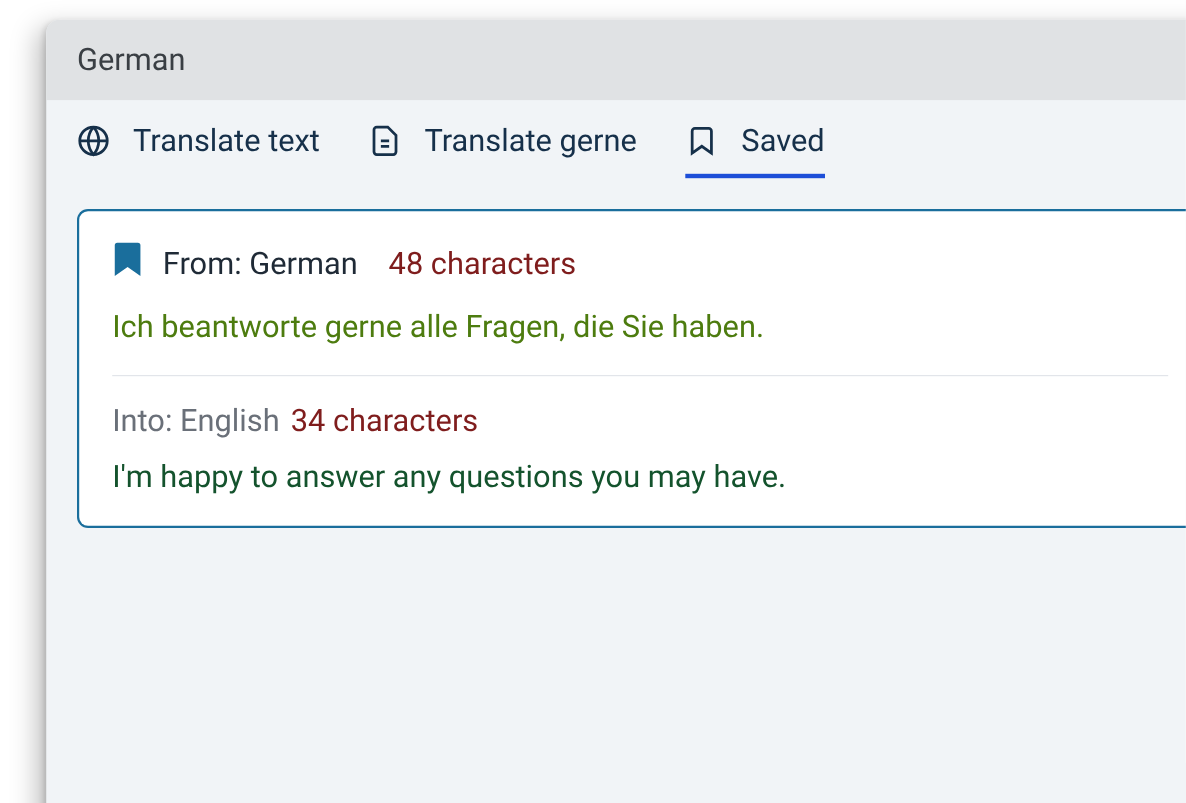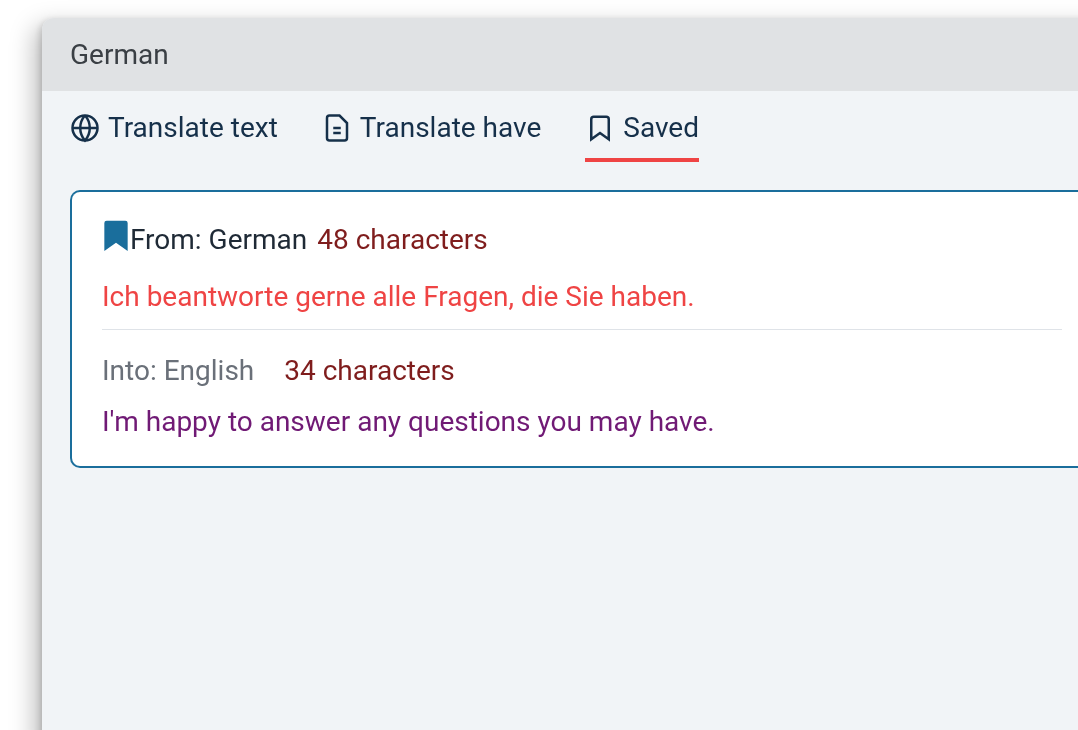--- a/index.html
+++ b/index.html
@@ -33,29 +33,29 @@
     }
     .tabbar {
       display: flex;
       align-items: center;
       gap: 44px;
       padding: 20px 28px 0 28px;
     }
     .tab {
       display: flex;
       align-items: center;
-      gap: 8px;
+      gap: 21px;
       font-size: 28px;
       color: #16304a;
       padding-bottom: 14px;
       cursor: pointer;
       border-bottom: 4px solid transparent;
     }
     .tab.active {
-      border-bottom: 4px solid #ef4444;
+      border-bottom: 4px solid #1d4ed8;
     }
     .tab-icon {
       width: 30px;
       height: 30px;
       display: flex;
       align-items: center;
       justify-content: center;
       color: #16304a;
     }
     .tab-icon svg {
@@ -69,58 +69,59 @@
       background: #ffffff;
       border: 2px solid #1a6e9c;
       border-radius: 10px 0 0 10px;
       border-right: none;
       padding: 28px 30px;
       width: 100%;
     }
     .card-header {
       display: flex;
       align-items: center;
+      gap: 18px;
       margin-bottom: 22px;
     }
     .bookmark-filled {
       width: 28px;
       height: 34px;
     }
     .from-label {
       font-size: 28px;
       color: #1f2a36;
     }
     .char-count {
       font-size: 28px;
       color: #7f1d1d;
       margin-left: 10px;
     }
     .source-text {
       font-size: 28px;
-      color: #ef4444;
-      margin-bottom: 16px;
+      color: #4d7c0f;
+      margin-bottom: 28px;
     }
     .divider {
       height: 1px;
       background: #dfe3e8;
       margin-bottom: 24px;
     }
     .into-row {
       display: flex;
       align-items: baseline;
-      gap: 20px;
+      gap: 0;
       margin-bottom: 18px;
     }
     .into-label {
       font-size: 28px;
       color: #6a7079;
     }
     .target-text {
       font-size: 28px;
-      color: #701a75;
+      color: #14532d;
     }
   </style>
 </head>
 <body>
 
 <div class="window">
   <div class="titlebar">
     <span>German</span>
   </div>
 
@@ -137,21 +138,21 @@
     </div>
 
     <div class="tab">
       <span class="tab-icon">
         <svg viewBox="0 0 24 24" fill="none" stroke="currentColor" stroke-width="2">
           <path d="M14 2H6a2 2 0 0 0-2 2v16a2 2 0 0 0 2 2h12a2 2 0 0 0 2-2V8l-6-6z"></path>
           <line x1="9" y1="12" x2="15" y2="12"></line>
           <line x1="9" y1="16" x2="15" y2="16"></line>
         </svg>
       </span>
-      <span>Translate have</span>
+      <span>Translate gerne</span>
     </div>
 
     <div class="tab active">
       <span class="tab-icon">
         <svg viewBox="0 0 24 24" fill="none" stroke="currentColor" stroke-width="2">
           <path d="M19 21l-7-5-7 5V5a2 2 0 0 1 2-2h10a2 2 0 0 1 2 2z"></path>
         </svg>
       </span>
       <span>Saved</span>
     </div>

